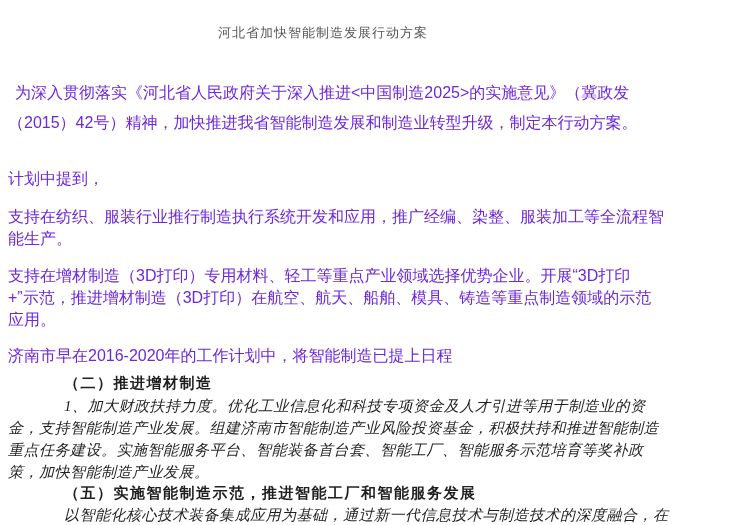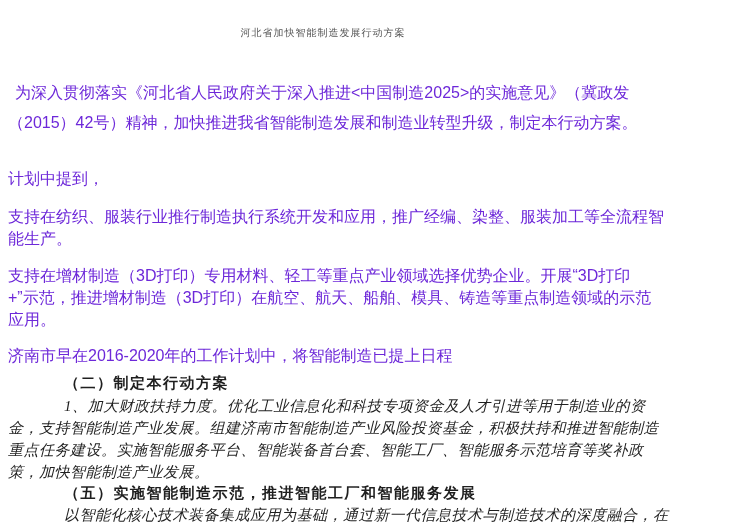--- a/index.html
+++ b/index.html
@@ -15,21 +15,21 @@
   }
   .page {
     position: relative;
     padding: 22px 10px 0 8px;
     box-sizing: border-box;
   }
   .title {
     width: 630px;
     margin: 0;
     text-align: center;
-    font-size: 10px;
+    font-size: 13px;
     font-weight: normal;
     color: #565656;
     letter-spacing: 1px;
     line-height: 22px;
   }
   .gray {
     color: #6d28d9;
     font-size: 16px;
     line-height: 22px;
   }
@@ -97,21 +97,21 @@
   <p class="gray lead">计划中提到，</p>
 
   <p class="gray p-textile">支持在纺织、服装行业推行制造执行系统开发和应用，推广经编、染整、服装加工等全流程智能生产。</p>
 
   <p class="gray p-3dprint">支持在增材制造（3D打印）专用材料、轻工等重点产业领域选择优势企业。开展“3D打印+”示范，推进增材制造（3D打印）在航空、航天、船舶、模具、铸造等重点制造领域的示范应用。</p>
 
   <p class="gray p-jinan">济南市早在2016-2020年的工作计划中，将智能制造已提上日程</p>
 
   <div class="quote">
 
-    <h2 class="quote-heading">（二）制定本行动方案</h2>
+    <h2 class="quote-heading">（二）推进增材制造</h2>
 
     <p class="quote-body first">1、加大财政扶持力度。优化工业信息化和科技专项资金及人才引进等用于制造业的资金，支持智能制造产业发展。组建济南市智能制造产业风险投资基金，积极扶持和推进智能制造重点任务建设。实施智能服务平台、智能装备首台套、智能工厂、智能服务示范培育等奖补政策，加快智能制造产业发展。</p>
 
     <h2 class="quote-heading second">（五）实施智能制造示范，推进智能工厂和智能服务发展</h2>
 
     <p class="quote-body second">以智能化核心技术装备集成应用为基础，通过新一代信息技术与制造技术的深度融合，在机械、电子信息、医药、电力、原材料、纺织印染、食品加工、石油化工、建材、轻工等重点产业领域选择优势企业，培育智能工厂/车间、网络协同制造、个性化定制、众包众创、远程服务等新模式智能制造及应用示范工程。</p>
 
   </div>
 
 </div>

